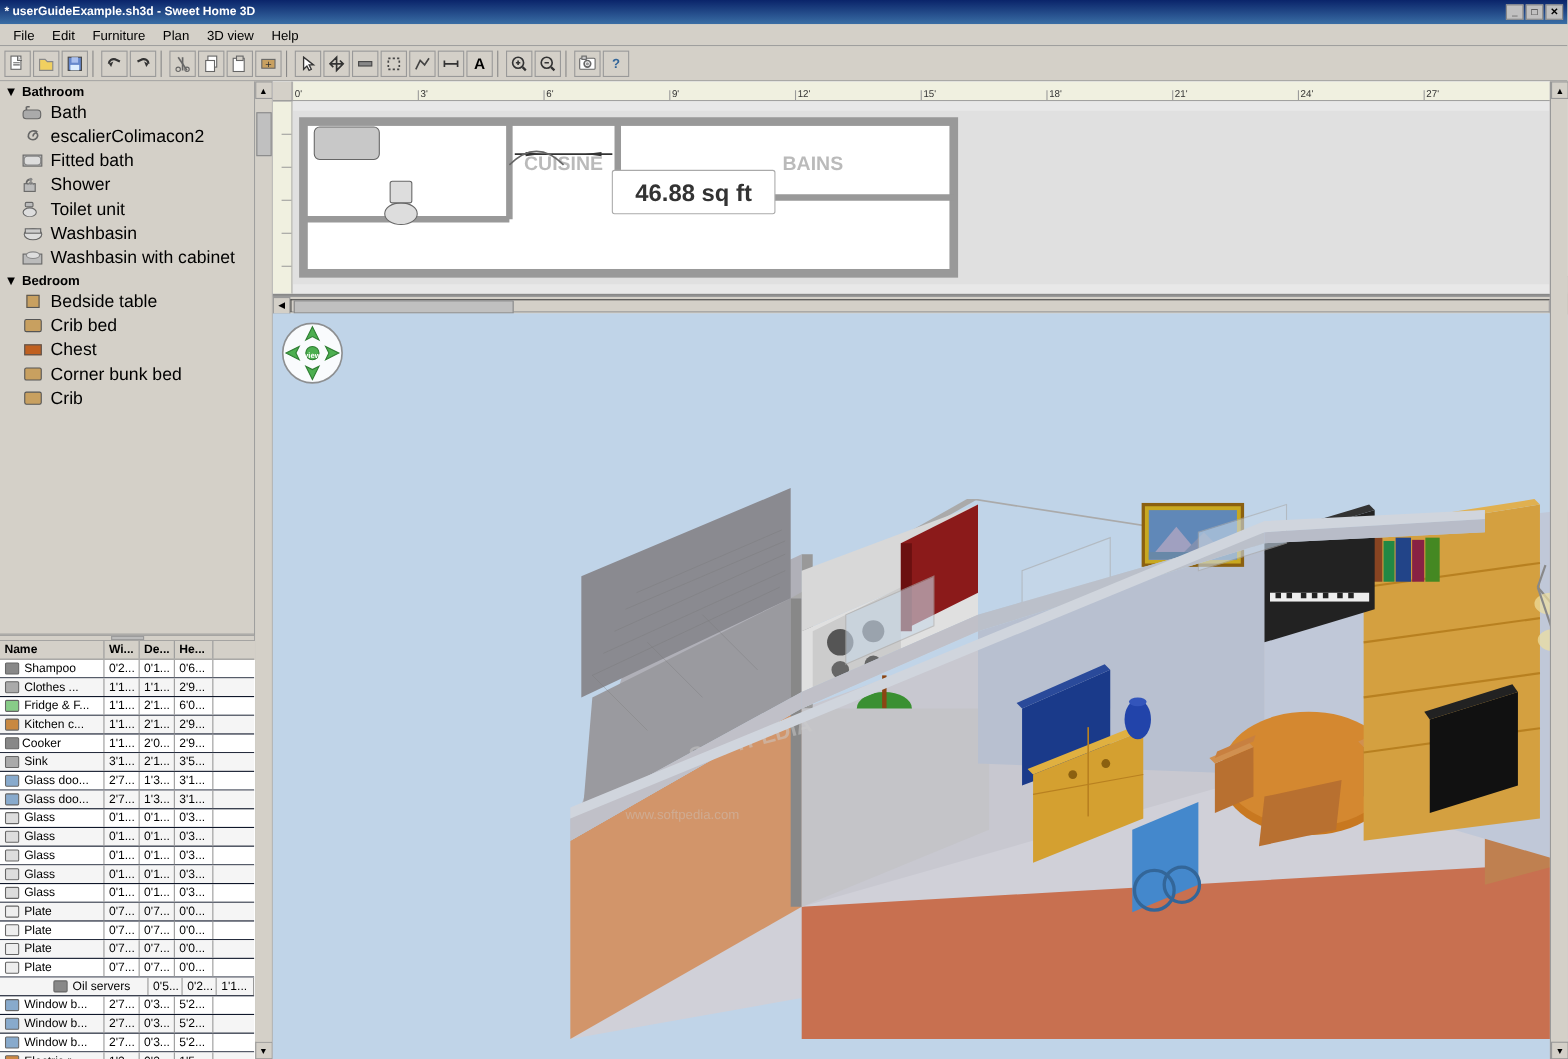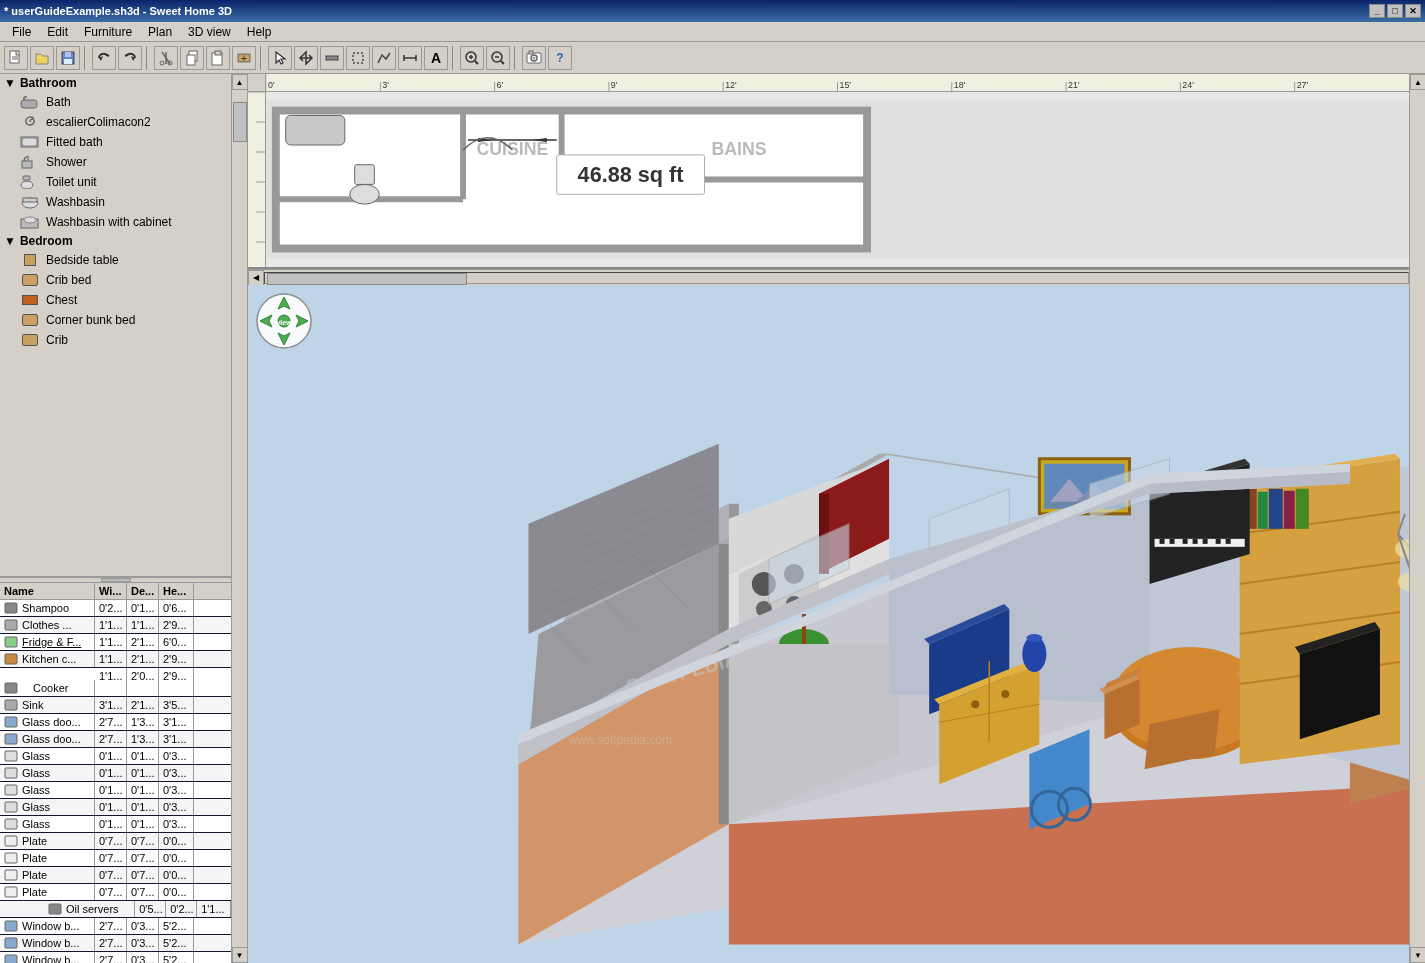--- a/index.html
+++ b/index.html
@@ -83,23 +83,23 @@
     .tree-category {
       font-weight: bold;
       padding: 2px 4px;
       display: flex; align-items: center; gap: 4px;
       cursor: pointer;
       background: #d4d0c8;
       font-size: 12px;
     }
     .tree-item {
       padding: 2px 4px 2px 20px;
-      display: flex; align-items: center; gap: 6px;
+      display: flex; align-items: flex-start; gap: 6px;
       cursor: pointer;
-      font-size: 12px;
+      font-size: 16px;
       white-space: nowrap; overflow: hidden;
     }
     .tree-item-icon {
       width: 20px; height: 16px;
       display: flex; align-items: center; justify-content: center;
       flex-shrink: 0;
     }
 
     
     #furniture-list {
@@ -499,21 +499,21 @@
       <svg width="14" height="12" viewBox="0 0 14 12">
                 <rect x="1" y="1" width="12" height="10" fill="#aaa" stroke="#666" rx="1"></rect>
               </svg>
       <span>Clothes ...</span>
     </div>
     <div class="fl-col fl-wi">1'1...</div>
     <div class="fl-col fl-de">1'1...</div>
     <div class="fl-col fl-he">2'9...</div>
   </div>
           <div class="fl-row">
-    <div class="fl-col fl-name" style="display:flex;align-items:center;gap:4px;text-decoration:underline;">
+    <div class="fl-col fl-name" style="display:flex;align-items:center;gap:4px;">
       <svg width="14" height="12" viewBox="0 0 14 12">
                 <rect x="1" y="1" width="12" height="10" fill="#88cc88" stroke="#666" rx="1"></rect>
               </svg>
       <span>Fridge &amp; F...</span>
     </div>
     <div class="fl-col fl-wi">1'1...</div>
     <div class="fl-col fl-de">2'1...</div>
     <div class="fl-col fl-he">6'0...</div>
   </div>
           <div class="fl-row">
@@ -521,21 +521,21 @@
       <svg width="14" height="12" viewBox="0 0 14 12">
                 <rect x="1" y="1" width="12" height="10" fill="#c88840" stroke="#666" rx="1"></rect>
               </svg>
       <span>Kitchen c...</span>
     </div>
     <div class="fl-col fl-wi">1'1...</div>
     <div class="fl-col fl-de">2'1...</div>
     <div class="fl-col fl-he">2'9...</div>
   </div>
           <div class="fl-row">
-    <div class="fl-col fl-name" style="display:flex;align-items:center;gap:15px;margin-top:12px;">
+    <div class="fl-col fl-name" style="display:flex;align-items:center;gap:2px;">
       <svg width="14" height="12" viewBox="0 0 14 12">
                 <rect x="1" y="1" width="12" height="10" fill="#888" stroke="#666" rx="1"></rect>
               </svg>
       <span>Cooker</span>
     </div>
     <div class="fl-col fl-wi">1'1...</div>
     <div class="fl-col fl-de">2'0...</div>
     <div class="fl-col fl-he">2'9...</div>
   </div>
           <div class="fl-row">

